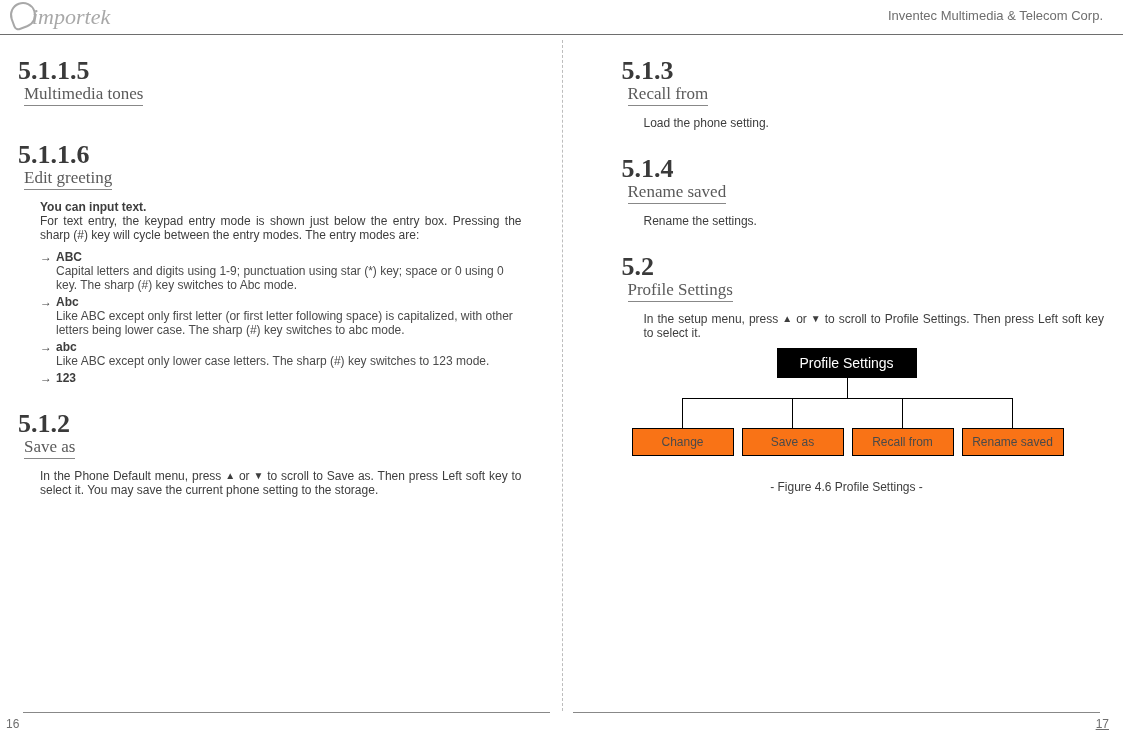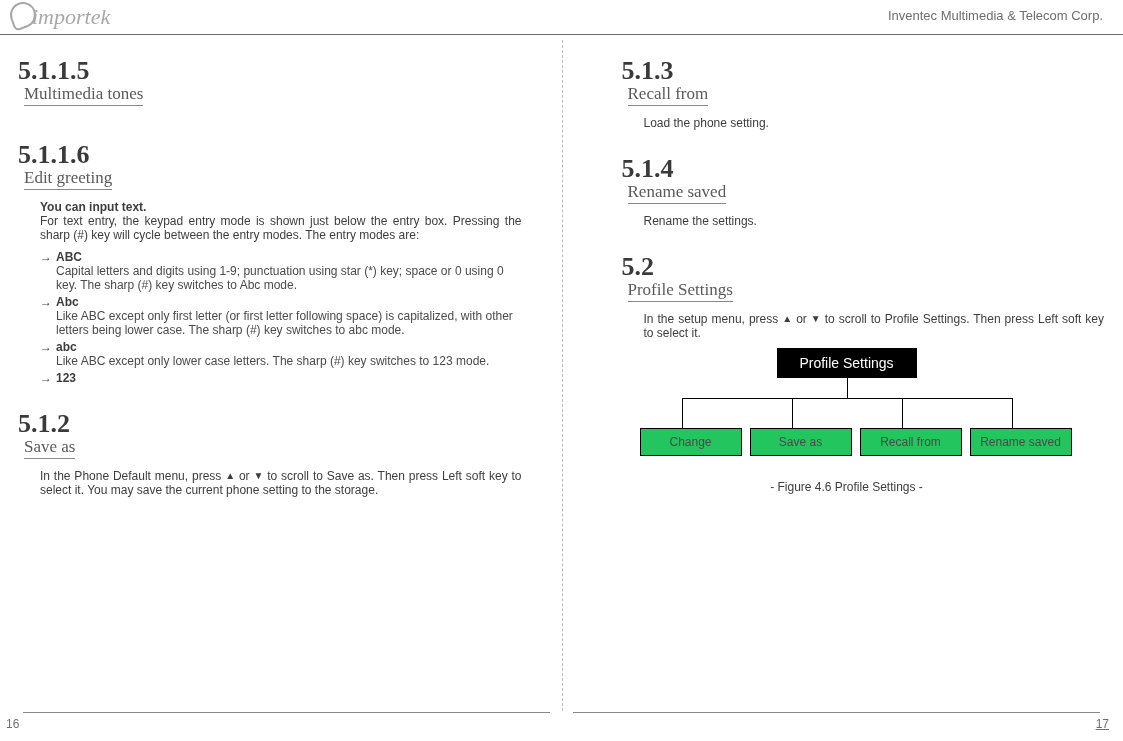--- a/index.html
+++ b/index.html
@@ -112,22 +112,21 @@
   }
   .leaf-box {
     position: absolute;
     top: 80px;
     width: 100px;
     height: 26px;
     border: 1px solid #000;
     text-align: center;
     line-height: 26px;
     font-size: 12px;
-    background:#22c55e;
-    margin-left:8px;
+    background:#f97316;
   }
   .leaf-0 { left: 0; }
   .leaf-1 { left: 110px; }
   .leaf-2 { left: 220px; }
   .leaf-3 { left: 330px; }
   .dline { position: absolute; background: #000; }
   .dline.root-v { left: 215px; top: 30px; width: 1px; height: 20px; }
   .dline.hbar   { left: 50px;  top: 50px; width: 331px; height: 1px; }
   .dline.v0 { left: 50px;  top: 50px; width: 1px; height: 30px; }
   .dline.v1 { left: 160px; top: 50px; width: 1px; height: 30px; }

